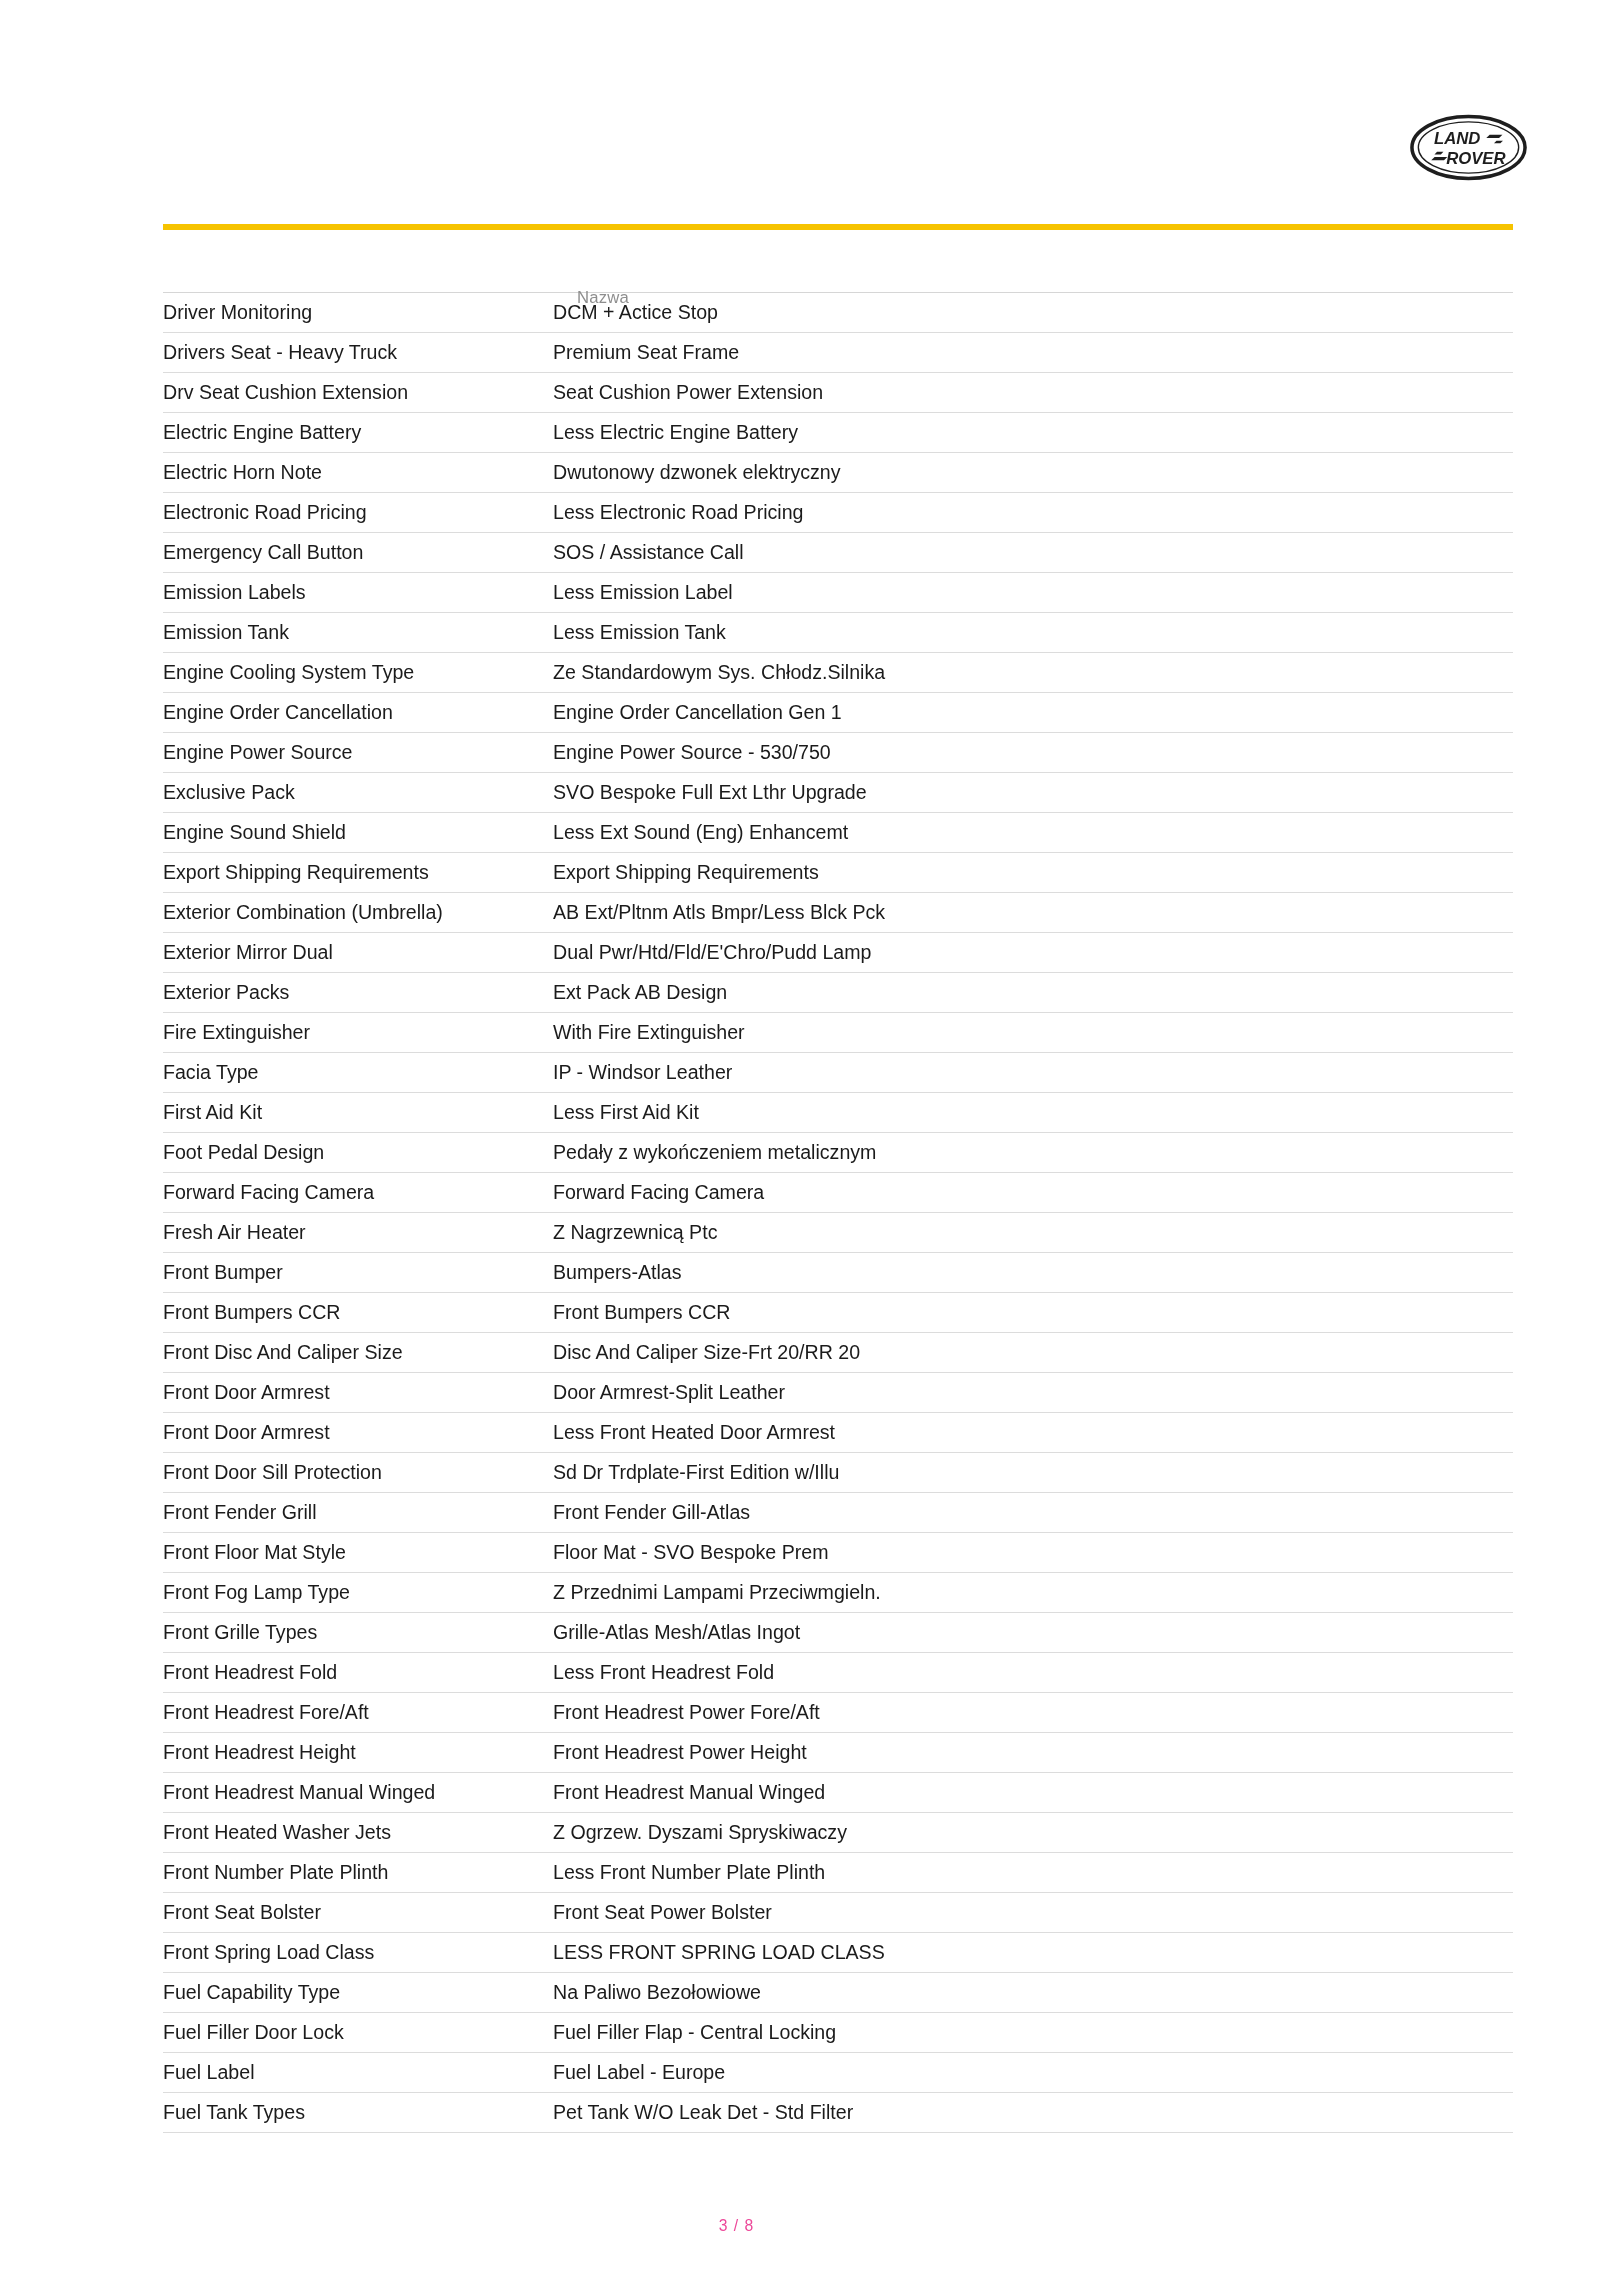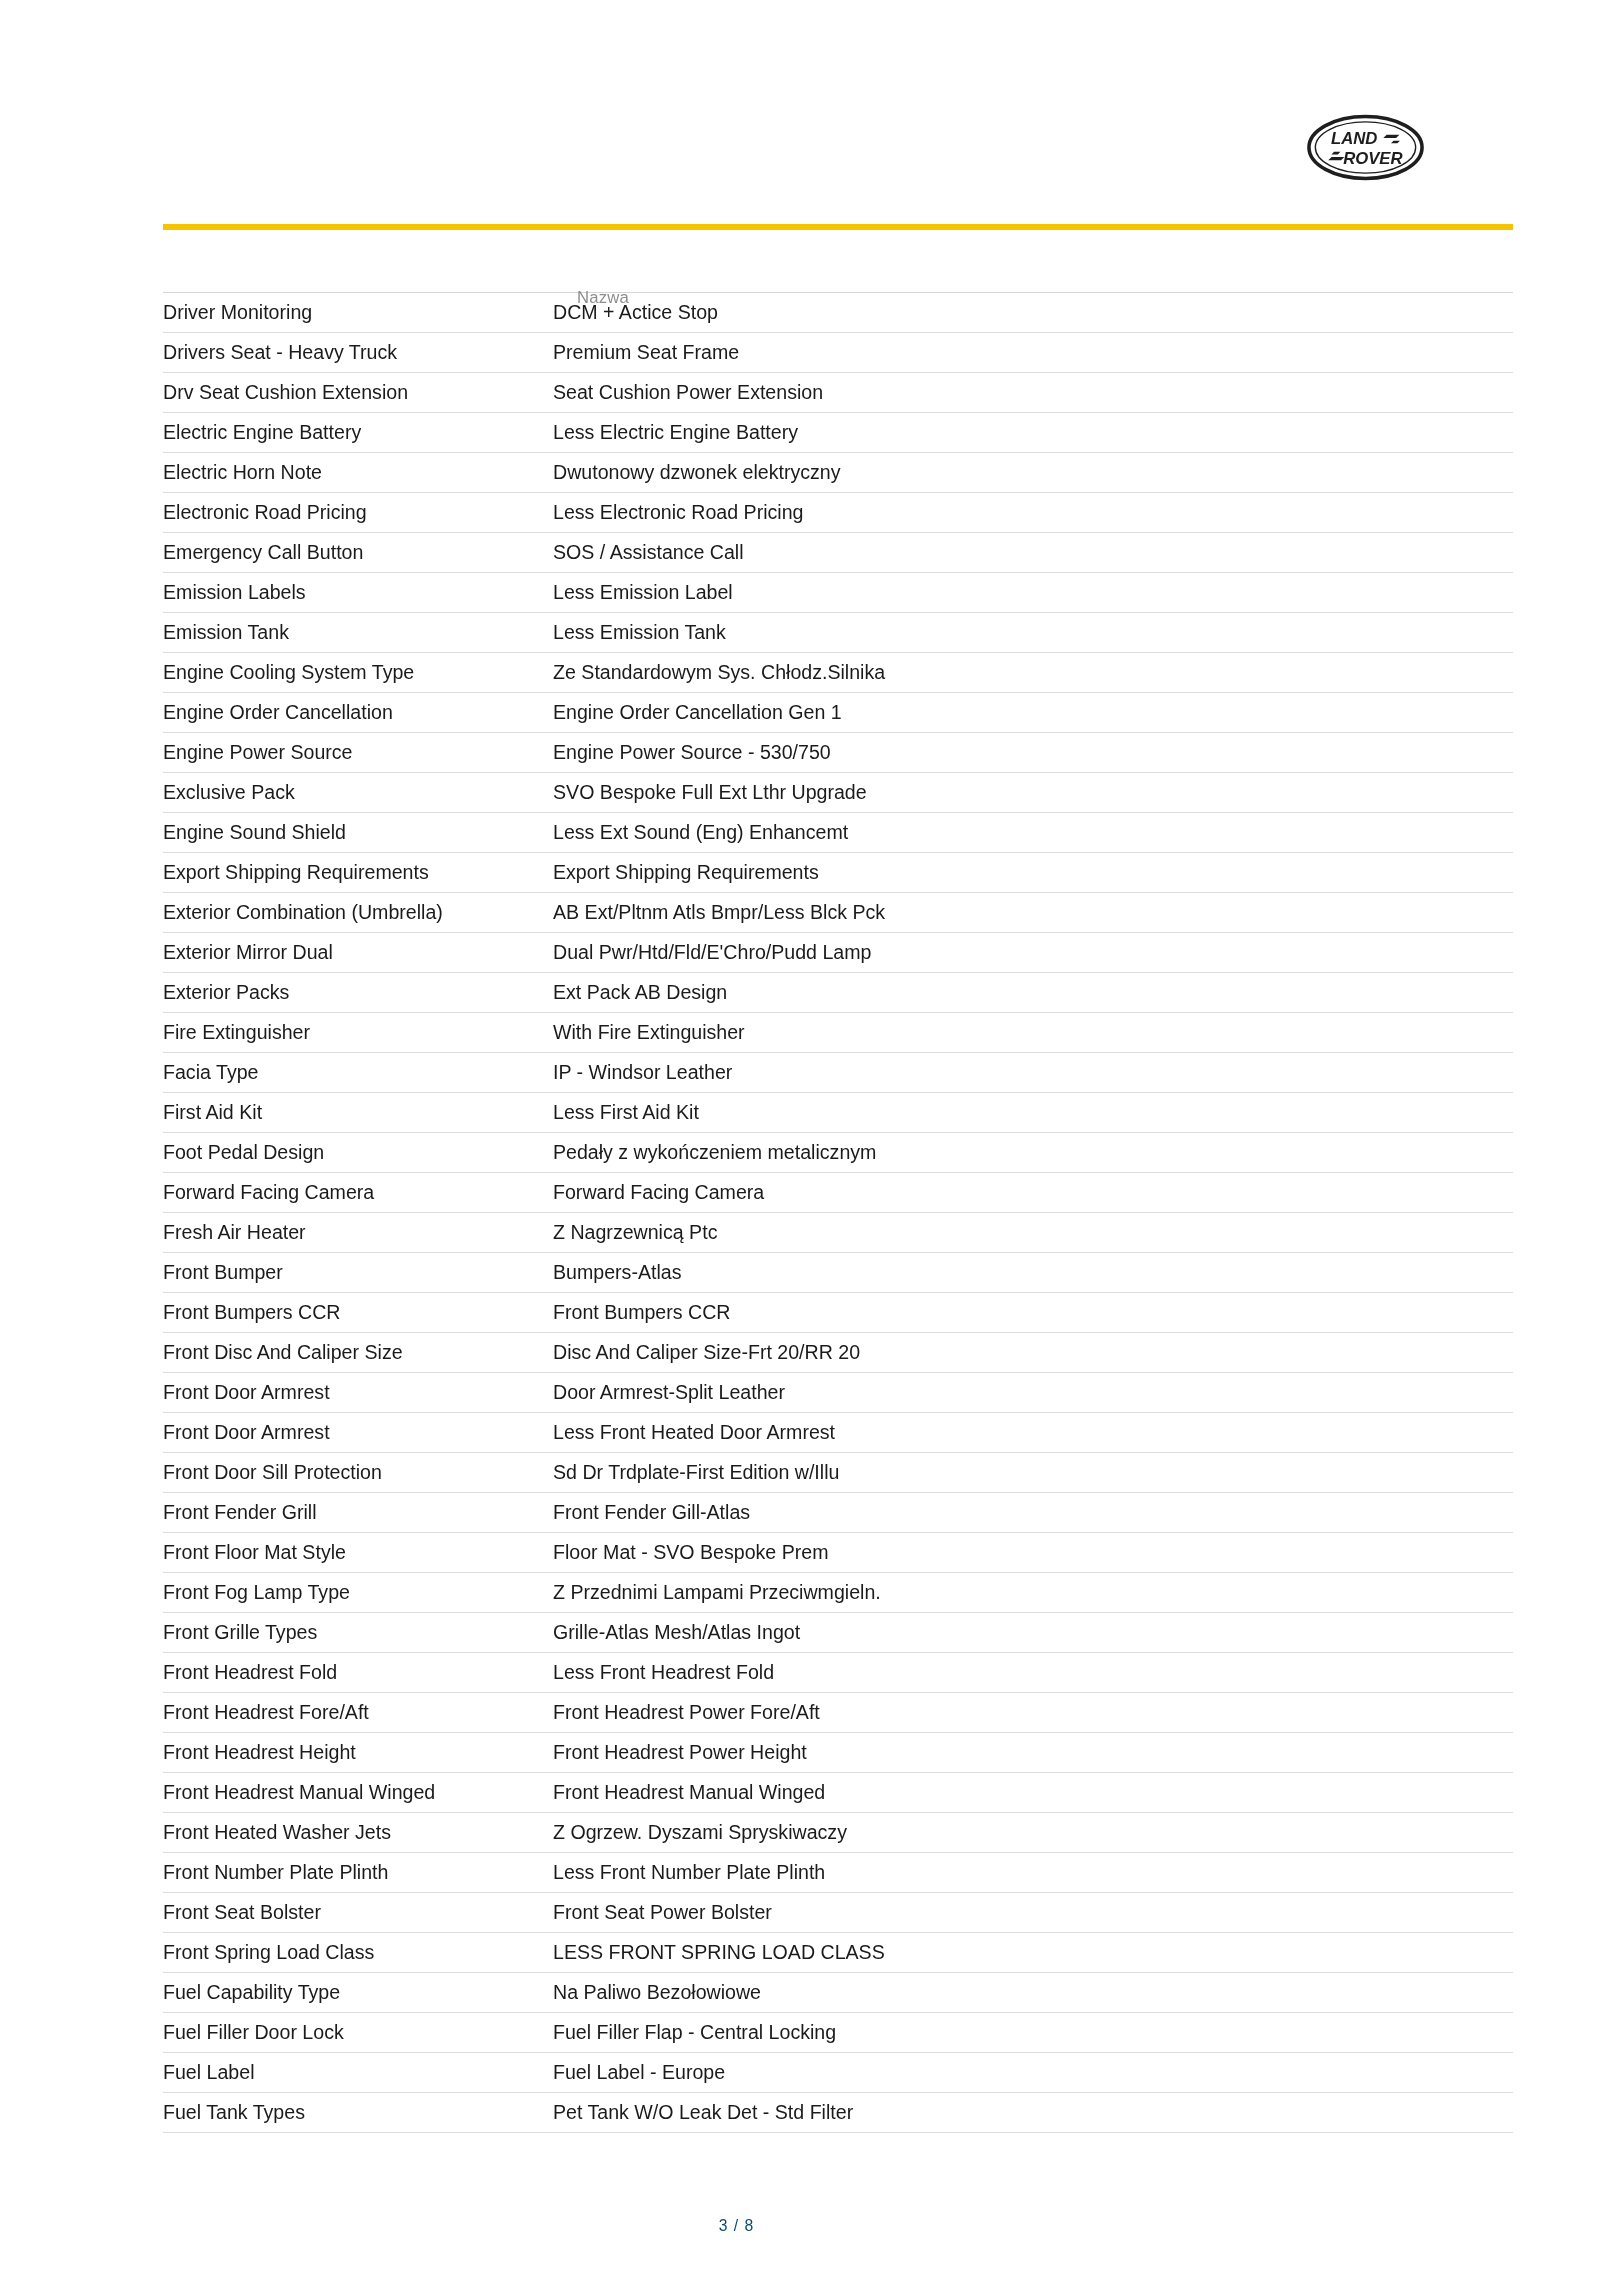--- a/index.html
+++ b/index.html
@@ -12,21 +12,21 @@
     width: 1621px;
     height: 2293px;
     background: #ffffff;
     font-family: "Liberation Sans", "DejaVu Sans", sans-serif;
     overflow: hidden;
   }
 
   
   .logo {
     position: absolute;
-    left: 1306px;
+    left: 1409px;
     top: 114px;
     width: 119px;
     height: 67px;
   }
 
   
   .divider {
     position: absolute;
     left: 163px;
     top: 224px;
@@ -80,21 +80,21 @@
   }
 
   
   .page-number {
     position: absolute;
     left: 0;
     top: 2217px;
     width: 1473px;
     text-align: center;
     font-size: 15.7px;
-    color: #0c4a6e;
+    color: #ec4899;
     letter-spacing: 1px;
   }
 </style>
 </head>
 <body>
 
 <div class="page">
 
   <div class="logo">
     <svg viewBox="0 0 121 68" width="119" height="67" xmlns="http://www.w3.org/2000/svg">

